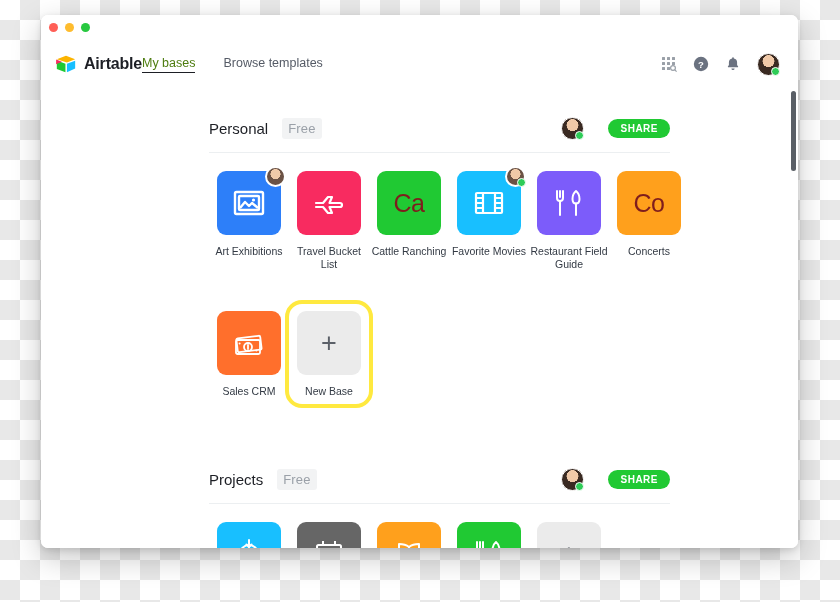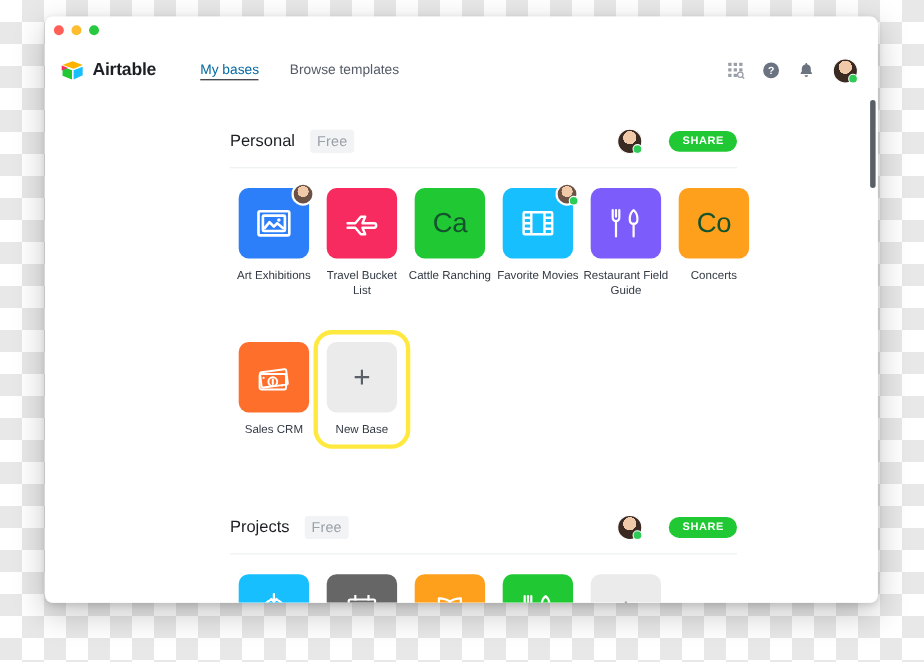--- a/index.html
+++ b/index.html
@@ -33,21 +33,21 @@
     height:50px;background:#fff;border-bottom:1px solid #eceff1;
     display:flex;align-items:center;padding:0 18px 0 14px;position:relative;
   }
   .brand{display:flex;align-items:center;gap:7px;}
   .brand-logo{width:22px;height:21px;position:relative;flex:none;}
   .brand-name{font-size:16px;font-weight:bold;color:#1d1f25;letter-spacing:-.2px;}
   .navlink{
     font-size:12.5px;color:#555b66;margin-right:28px;padding-bottom:2px;
     cursor:pointer;white-space:nowrap;
   }
-  .navlink.active{color:#0369a1;border-bottom:1.5px solid #1d1f25;margin-left:40px;}
+  .navlink.active{color:#4d7c0f;border-bottom:1.5px solid #1d1f25;}
   .topicons{margin-left:auto;display:flex;align-items:center;gap:16px;}
   .ticon{width:16px;height:16px;color:#9aa0a8;display:block;cursor:pointer;}
   .avatar{
     width:21px;height:21px;border-radius:50%;position:relative;cursor:pointer;
     background:radial-gradient(circle at 50% 34%,#f0c9a8 0 34%,transparent 35%),
                linear-gradient(#3a2a22,#3a2a22);
     background-color:#6b5245;overflow:visible;flex:none;
     border:1px solid #fff;
   }
   .avatar .dotg{
@@ -77,21 +77,21 @@
   }
 
   
   .grid{display:flex;flex-wrap:wrap;margin-left:168px;padding-top:18px;}
   .cell{width:80px;display:flex;flex-direction:column;align-items:center;position:relative;}
   .tile{
     width:64px;height:64px;border-radius:9px;position:relative;
     display:flex;align-items:center;justify-content:center;cursor:pointer;flex:none;
   }
   .tile .ico{width:34px;height:34px;color:#fff;display:block;}
-  .tile .letters{color:#14532d;font-size:25px;font-weight:500;letter-spacing:-.5px;line-height:1;}
+  .tile .letters{color:#7f1d1d;font-size:25px;font-weight:500;letter-spacing:-.5px;line-height:1;}
   .tile-badge{
     position:absolute;right:-5px;top:-5px;width:17px;height:17px;border-radius:50%;
     border:2px solid #fff;background-color:#6b5245;
     background-image:radial-gradient(circle at 50% 36%,#f0c9a8 0 36%,transparent 37%);
   }
   .tile-badge .dotg{
     position:absolute;right:-2px;bottom:-2px;width:7px;height:7px;border-radius:50%;
     background:#2ecc57;border:1.5px solid #fff;
   }
   .cell-label{

